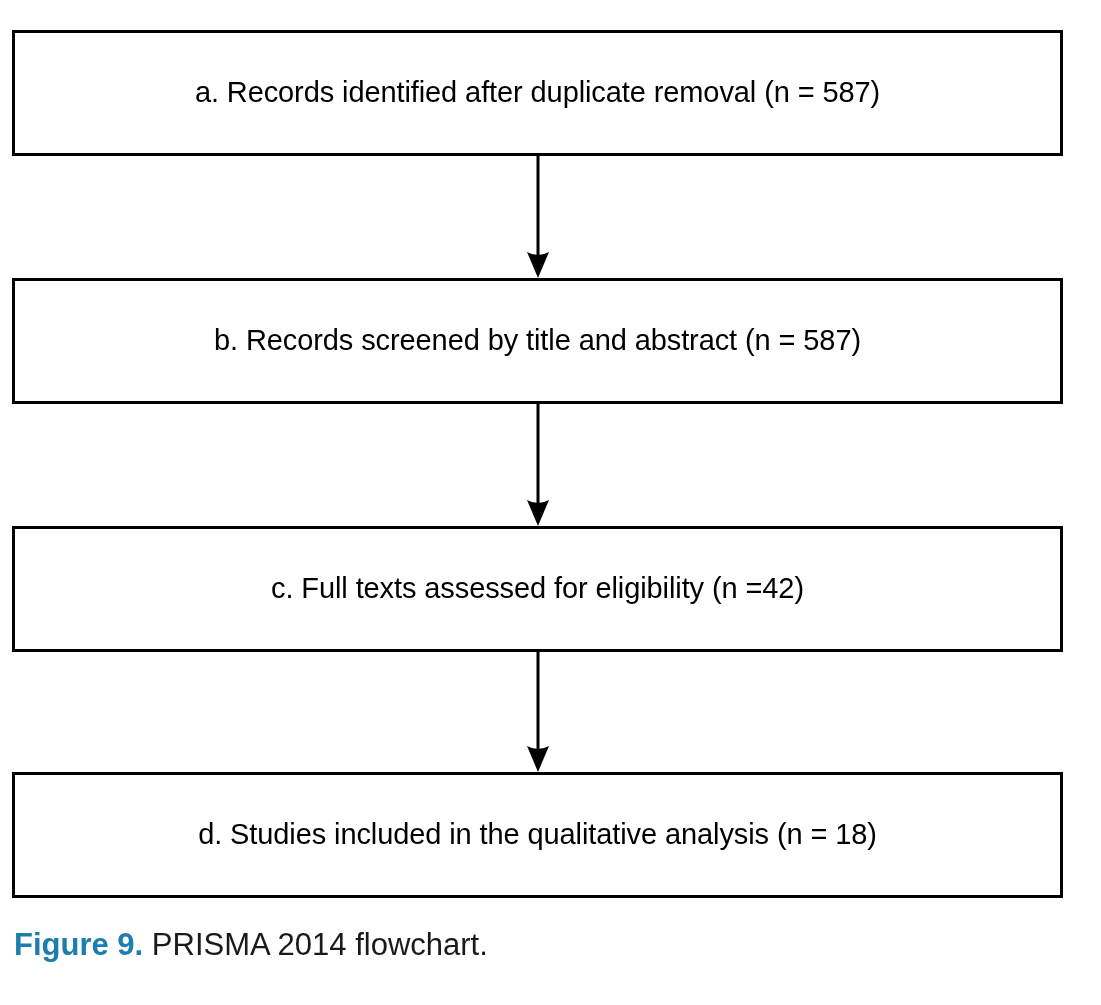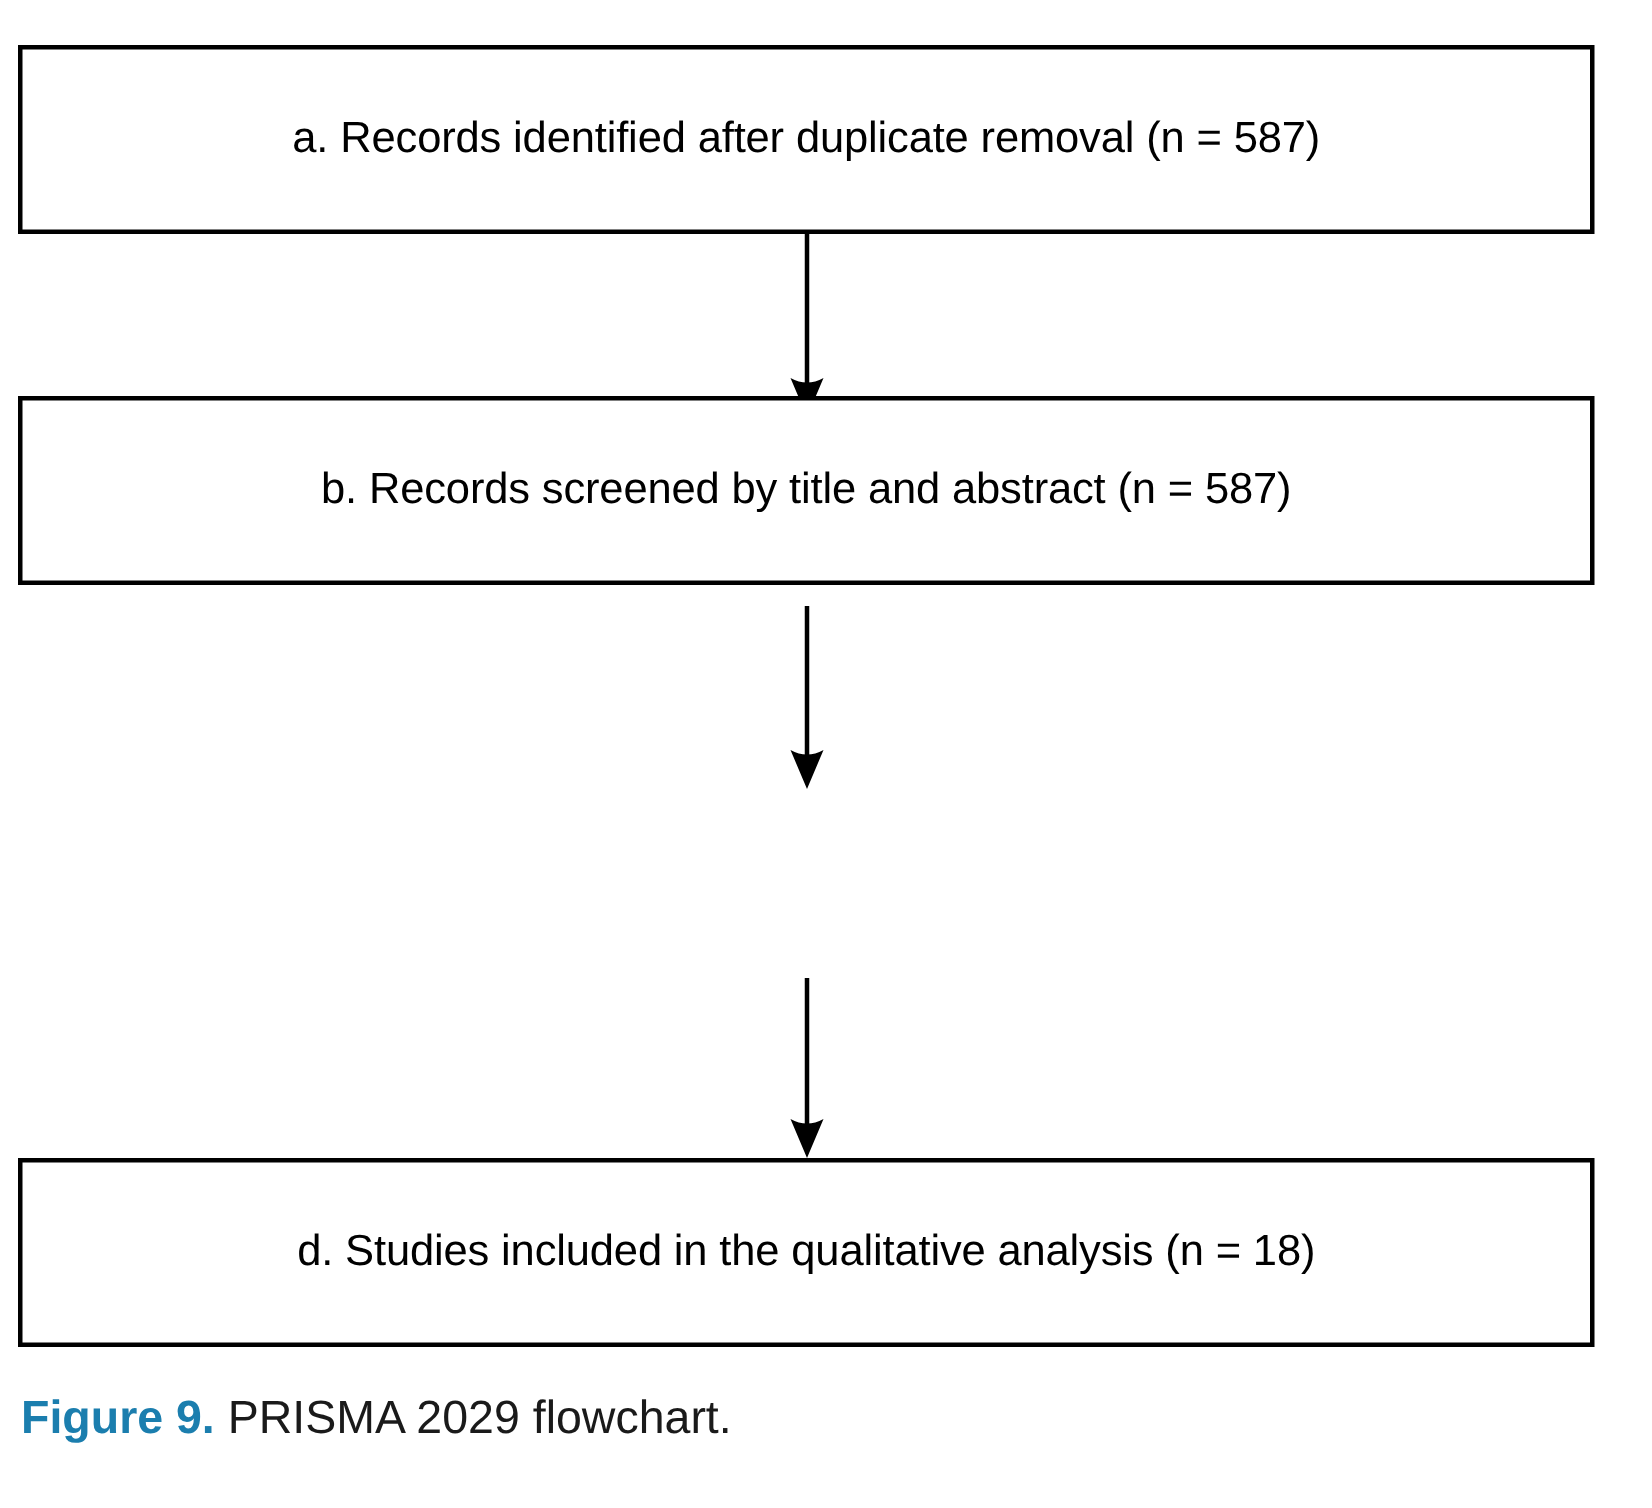--- a/index.html
+++ b/index.html
@@ -40,21 +40,21 @@
   .flow-box-label {
     font-size: 29px;
     line-height: 1.15;
     color: #000000;
     letter-spacing: -0.1px;
     text-align: center;
     white-space: nowrap;
   }
 
   #flow-box-a { top: 30px; }
-  #flow-box-b { top: 264px; }
+  #flow-box-b { top: 278px; }
   #flow-box-c { top: 526px; }
   #flow-box-d { top: 772px; }
 
   
   .flow-arrow {
     position: absolute;
     left: 510px;
     width: 56px;
     height: 126px;
     pointer-events: none;
@@ -112,27 +112,30 @@
     <span class="flow-box-label">b. Records screened by title and abstract (n = 587)</span>
   </div>
 
   <div class="flow-arrow" id="flow-arrow-bc">
     <svg viewBox="0 0 56 122" xmlns="http://www.w3.org/2000/svg" aria-hidden="true">
       <line x1="28" y1="0" x2="28" y2="100" stroke="#000000" stroke-width="3"></line>
       <path d="M 17 96 Q 28 102 39 96 L 28 122 Z" fill="#000000"></path>
     </svg>
   </div>
 
+  <div class="flow-box" id="flow-box-c">
+    <span class="flow-box-label">c. Full texts assessed for eligibility (n =42)</span>
+  </div>
 
   <div class="flow-arrow" id="flow-arrow-cd">
     <svg viewBox="0 0 56 120" xmlns="http://www.w3.org/2000/svg" aria-hidden="true">
       <line x1="28" y1="0" x2="28" y2="98" stroke="#000000" stroke-width="3"></line>
       <path d="M 17 94 Q 28 100 39 94 L 28 120 Z" fill="#000000"></path>
     </svg>
   </div>
 
   <div class="flow-box" id="flow-box-d">
     <span class="flow-box-label">d. Studies included in the qualitative analysis (n = 18)</span>
   </div>
 
-  <div id="figure-caption"><span id="figure-caption-number">Figure 9.</span><span id="figure-caption-text"> PRISMA 2029 flowchart.</span></div>
+  <div id="figure-caption"><span id="figure-caption-number">Figure 9.</span><span id="figure-caption-text"> PRISMA 2014 flowchart.</span></div>
 
 </div>
 
 </body></html>

